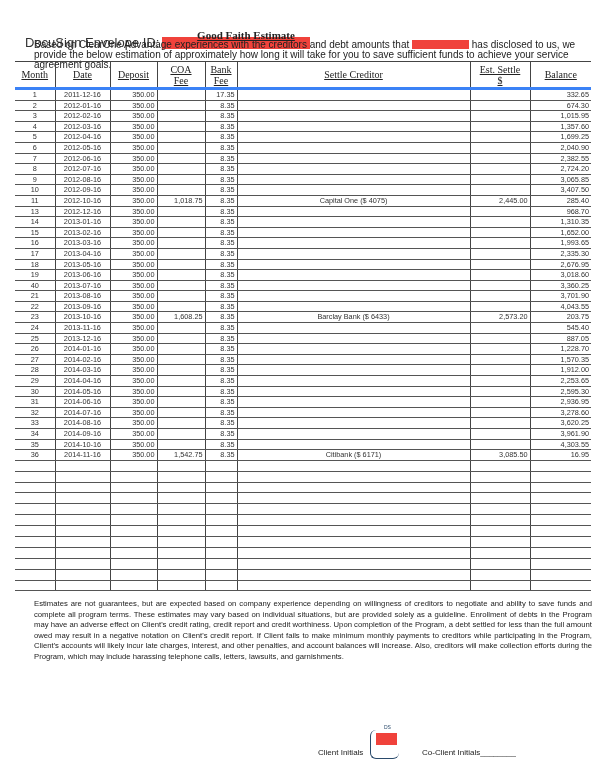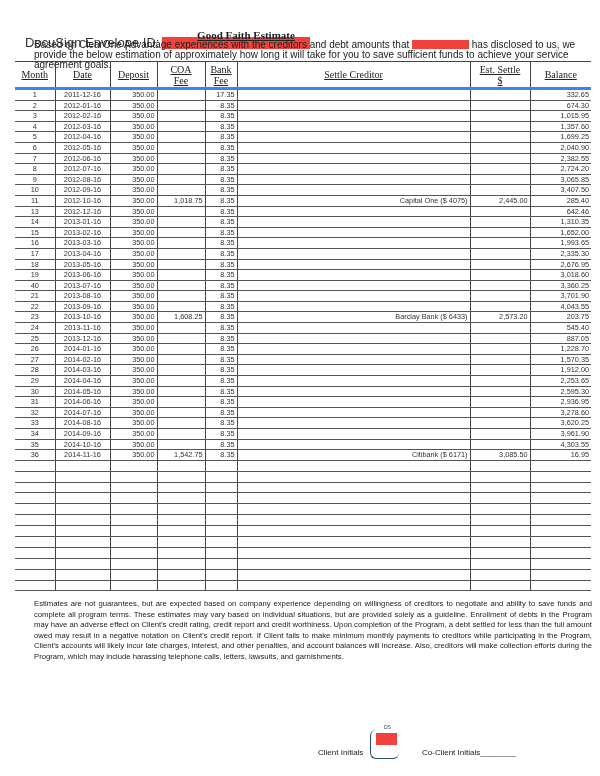--- a/index.html
+++ b/index.html
@@ -10,21 +10,21 @@
   .title { position:absolute; left:0; width:492px; top:29px; text-align:center; font-family:"Liberation Serif", serif; font-weight:bold; font-size:11px; text-decoration:underline; }
   .intro { position:absolute; left:34px; top:40px; width:560px; font-size:10px; line-height:10px; color:#222; }
   .intro .redact { width:57px; height:9px; vertical-align:-1px; }
   table.grid { position:absolute; left:15px; top:61px; width:576px; border-collapse:collapse; table-layout:fixed; }
   table.grid th { font-family:"Liberation Serif", serif; font-weight:normal; font-size:10px; line-height:11px; text-decoration:underline; height:25px; border-top:1px solid #444; border-bottom:3px solid #3b82f6; border-left:1px solid #444; padding:0; vertical-align:middle; text-align:center; }
   table.grid th:first-child { border-left:none; }
   table.grid td { font-size:7.3px; height:9.6px; line-height:9.6px; padding:0 2px; border-bottom:1px solid #555; border-left:1px solid #444; white-space:nowrap; overflow:hidden; color:#333; }
   table.grid td:first-child { border-left:none; text-align:center; }
   td.c-date { text-align:center; }
   td.num { text-align:right; }
-  td.cred { text-align:right; padding-left:4px; }
+  td.cred { text-align:center; padding-left:4px; }
   tr.empty td { height:9.9px; }
   .disclaimer { position:absolute; left:34px; top:599px; width:558px; font-size:7.7px; line-height:10.6px; text-align:justify; color:#222; }
   .initials { position:absolute; top:748px; font-size:8px; color:#222; }
   .ds-box { position:absolute; left:370px; top:730px; width:28px; height:28px; border:1px solid #2a4a6b; border-radius:6px; border-right:none; border-top:none; }
   .ds-label { position:absolute; left:384px; top:724px; font-size:5px; color:#2a4a6b; }
   .ds-stamp { position:absolute; left:376px; top:733px; width:21px; height:12px; }
 </style>
 </head>
 <body>
 
@@ -176,21 +176,21 @@
         <td class="num">285.40</td>
       </tr>
       <tr>
         <td>13</td>
         <td class="c-date">2012-12-16</td>
         <td class="num">350.00</td>
         <td class="num"></td>
         <td class="num">8.35</td>
         <td class="cred"></td>
         <td class="num"></td>
-        <td class="num">642.46</td>
+        <td class="num">968.70</td>
       </tr>
       <tr>
         <td>14</td>
         <td class="c-date">2013-01-16</td>
         <td class="num">350.00</td>
         <td class="num"></td>
         <td class="num">8.35</td>
         <td class="cred"></td>
         <td class="num"></td>
         <td class="num">1,310.35</td>

